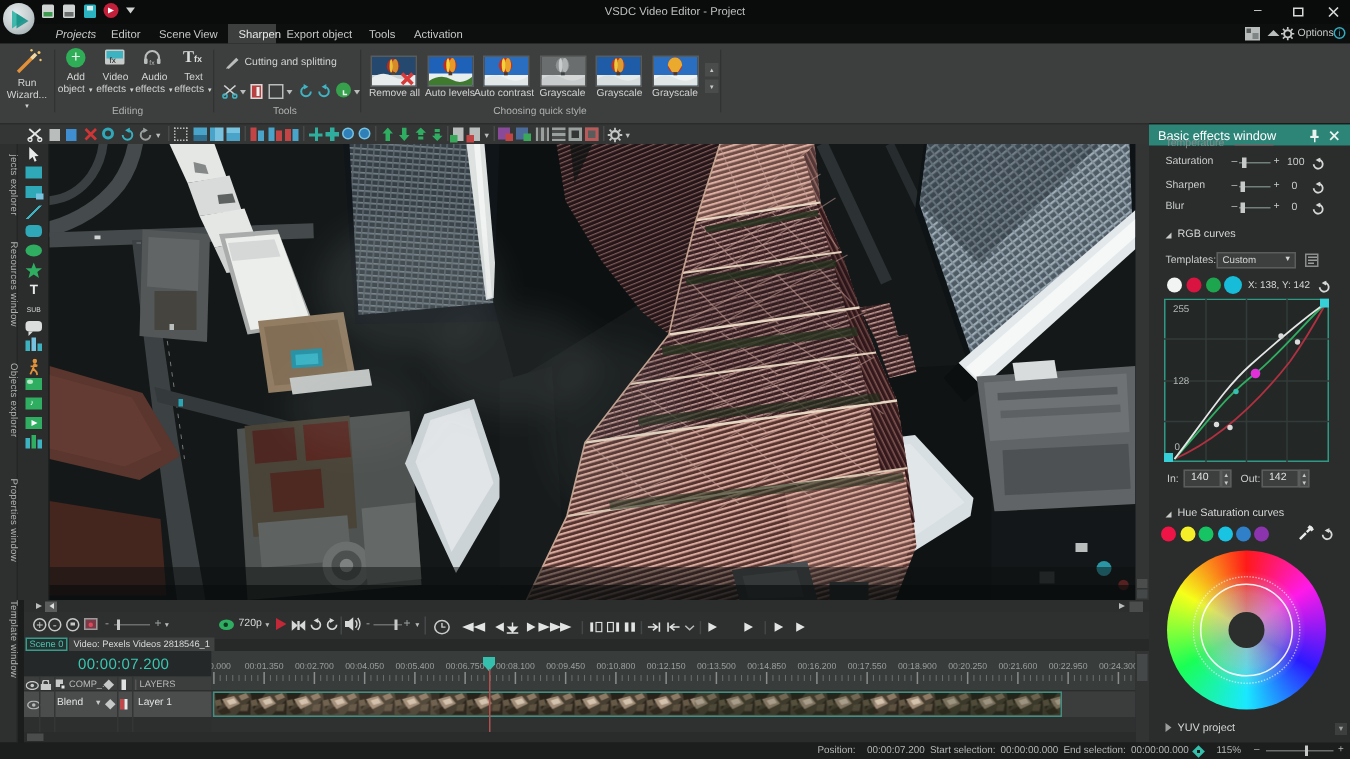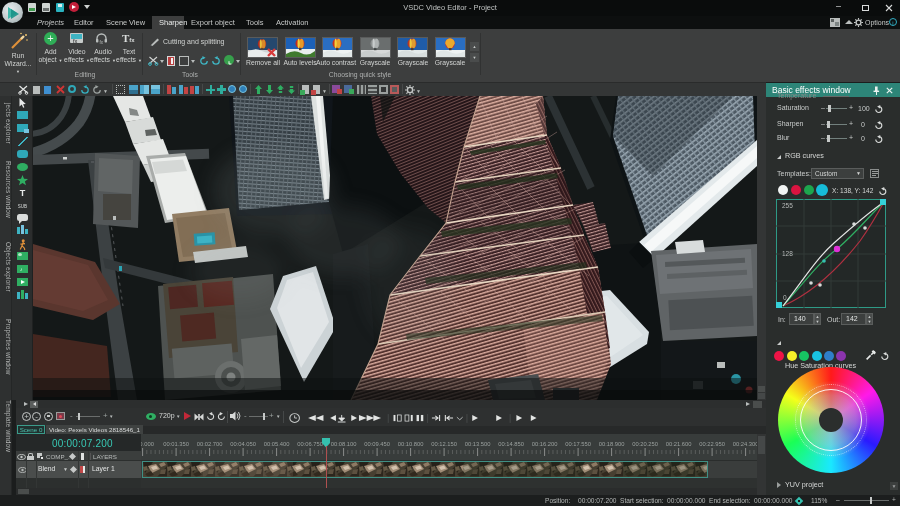--- a/index.html
+++ b/index.html
@@ -641,21 +641,21 @@
         <text x="7" y="101" font-size="6.5" fill="#b5b8b7" font-family="Liberation Sans">0</text>
       </svg>
     </div>
     <div class="prow" style="left:12px;top:233px;">In:</div>
     <div class="abs" style="left:23px;top:230px;width:25px;height:12px;background:#3c3f3e;border:1px solid #5a5d5c;font-size:7px;color:#e2e4e3;line-height:10px;padding-left:4px;">140</div>
     <div class="abs" style="left:48px;top:230px;width:7px;height:12px;background:#4a4d4c;border:1px solid #5a5d5c;color:#c6c9c8;font-size:4px;line-height:5px;text-align:center;">▲<br>▼</div>
     <div class="prow" style="left:61px;top:233px;">Out:</div>
     <div class="abs" style="left:75px;top:230px;width:25px;height:12px;background:#3c3f3e;border:1px solid #5a5d5c;font-size:7px;color:#e2e4e3;line-height:10px;padding-left:4px;">142</div>
     <div class="abs" style="left:100px;top:230px;width:7px;height:12px;background:#4a4d4c;border:1px solid #5a5d5c;color:#c6c9c8;font-size:4px;line-height:5px;text-align:center;">▲<br>▼</div>
     <div class="abs" style="left:11px;top:258px;width:0;height:0;border-bottom:4px solid #c9cccb;border-left:4px solid transparent;"></div>
-      <div class="shead" style="left:19px;top:254px;margin-top:24px;">Hue Saturation curves</div>
+      <div class="shead" style="left:19px;top:254px;">Hue Saturation curves</div>
     <div class="dot" style="left:8px;top:268px;width:10px;height:10px;background:#ee1446;"></div>
     <div class="dot" style="left:21px;top:268px;width:10px;height:10px;background:#f5ef29;"></div>
     <div class="dot" style="left:33px;top:268px;width:10px;height:10px;background:#17c463;"></div>
     <div class="dot" style="left:46px;top:268px;width:10px;height:10px;background:#19c3e2;"></div>
     <div class="dot" style="left:58px;top:268px;width:10px;height:10px;background:#2f7fc9;"></div>
     <div class="dot" style="left:70px;top:268px;width:10px;height:10px;background:#8b34ad;"></div>
     <svg class="abs" style="left:100px;top:267px;" width="10" height="10">
         <path d="M8.8,1.2 L5.2,4.8 M4.6,5.4 L1.4,8.6 L0.6,9.4" stroke="#e8eae9" stroke-width="1.6"></path>
         <path d="M7.2,0 L10,2.8 L8.4,4.4 L5.6,1.6 Z" fill="#e8eae9"></path>
       </svg>

